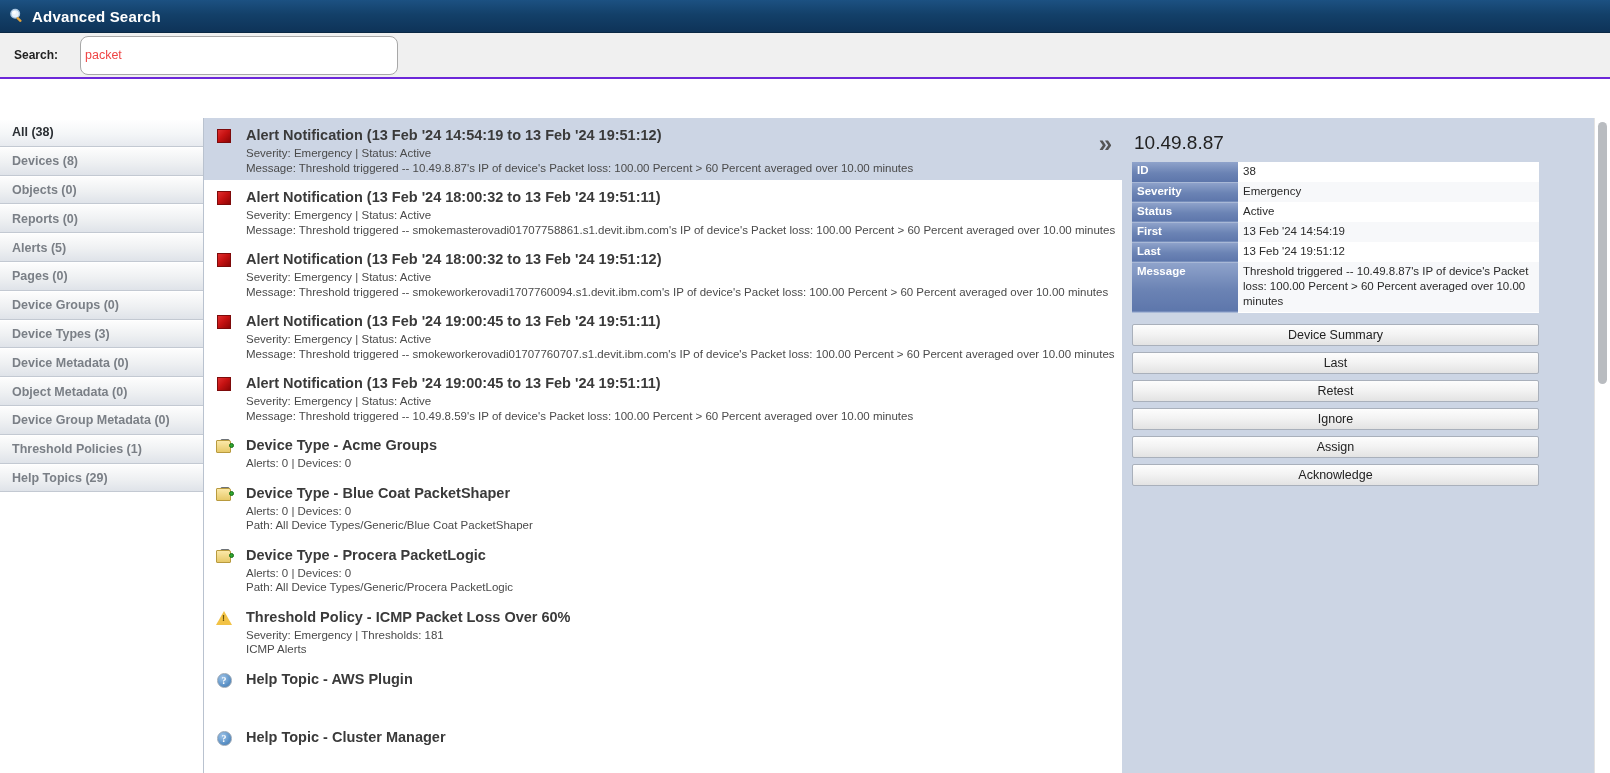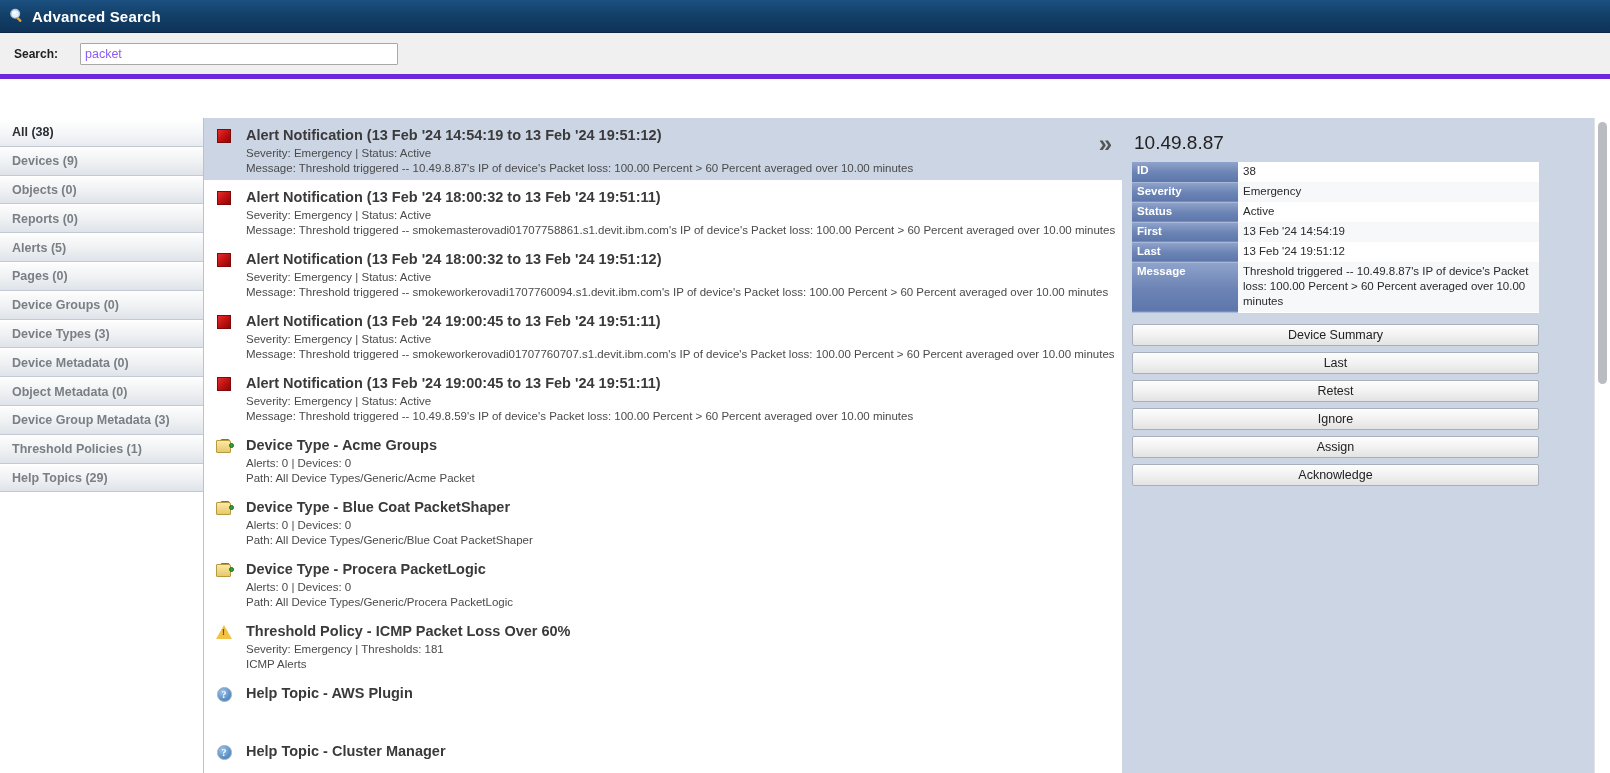--- a/index.html
+++ b/index.html
@@ -44,45 +44,45 @@
     font-size: 15px;
     font-weight: bold;
     letter-spacing: .2px;
     white-space: nowrap;
   }
 
   
   .searchbar {
     height: 46px;
     background: #f0f0f0;
-    border-bottom: 5px solid #6d28d9;
+    border-bottom: 2px solid #6d28d9;
     display: flex;
     align-items: center;
     padding-left: 14px;
     box-sizing: border-box;
   }
   .searchbar .slabel {
     font-weight: bold;
     font-size: 12px;
     color: #222;
     width: 66px;
     flex: 0 0 auto;
   }
   .searchbar .sinput {
     width: 318px;
-    height: 22px;
+    height: 39px;
     border: 1px solid #a8a8a8;
     background: #ffffff;
     font-family: "Liberation Sans", sans-serif;
     font-size: 12.5px;
-    color: #8b5cf6;
+    color: #ef4444;
     padding: 0 4px;
     box-sizing: border-box;
     outline: none;
-    border-radius: 1px;
+    border-radius: 8px;
   }
 
   
   .body-wrap {
     position: relative;
     height: 699px;
     display: flex;
     margin-top: 39px;
   }
 
@@ -342,21 +342,21 @@
     <input class="sinput" type="text" value="packet" style="">
   </div>
 
   <div class="body-wrap">
 
     <div class="sidebar">
       <div class="side-item active">
         <span>All (38)</span>
       </div>
       <div class="side-item">
-        <span>Devices (9)</span>
+        <span>Devices (8)</span>
       </div>
       <div class="side-item">
         <span>Objects (0)</span>
       </div>
       <div class="side-item">
         <span>Reports (0)</span>
       </div>
       <div class="side-item">
         <span>Alerts (5)</span>
       </div>
@@ -369,21 +369,21 @@
       <div class="side-item">
         <span>Device Types (3)</span>
       </div>
       <div class="side-item">
         <span>Device Metadata (0)</span>
       </div>
       <div class="side-item">
         <span>Object Metadata (0)</span>
       </div>
       <div class="side-item">
-        <span>Device Group Metadata (3)</span>
+        <span>Device Group Metadata (0)</span>
       </div>
       <div class="side-item">
         <span>Threshold Policies (1)</span>
       </div>
       <div class="side-item">
         <span>Help Topics (29)</span>
       </div>
     </div>
 
     <div class="results">
@@ -447,21 +447,20 @@
         <span class="r-icon">
           <span class="ico-folder">
               <span class="f-dev"></span>
               <span class="f-back"></span>
               <span class="f-dot"></span>
             </span>
         </span>
         <div class="r-body">
           <div class="r-title">Device Type - Acme Groups</div>
           <div class="r-line">Alerts: 0 | Devices: 0</div>
-          <div class="r-line">Path: All Device Types/Generic/Acme Packet</div>
         </div>
       </div>
 
       <div class="row">
         <span class="r-icon">
           <span class="ico-folder">
               <span class="f-dev"></span>
               <span class="f-back"></span>
               <span class="f-dot"></span>
             </span>

